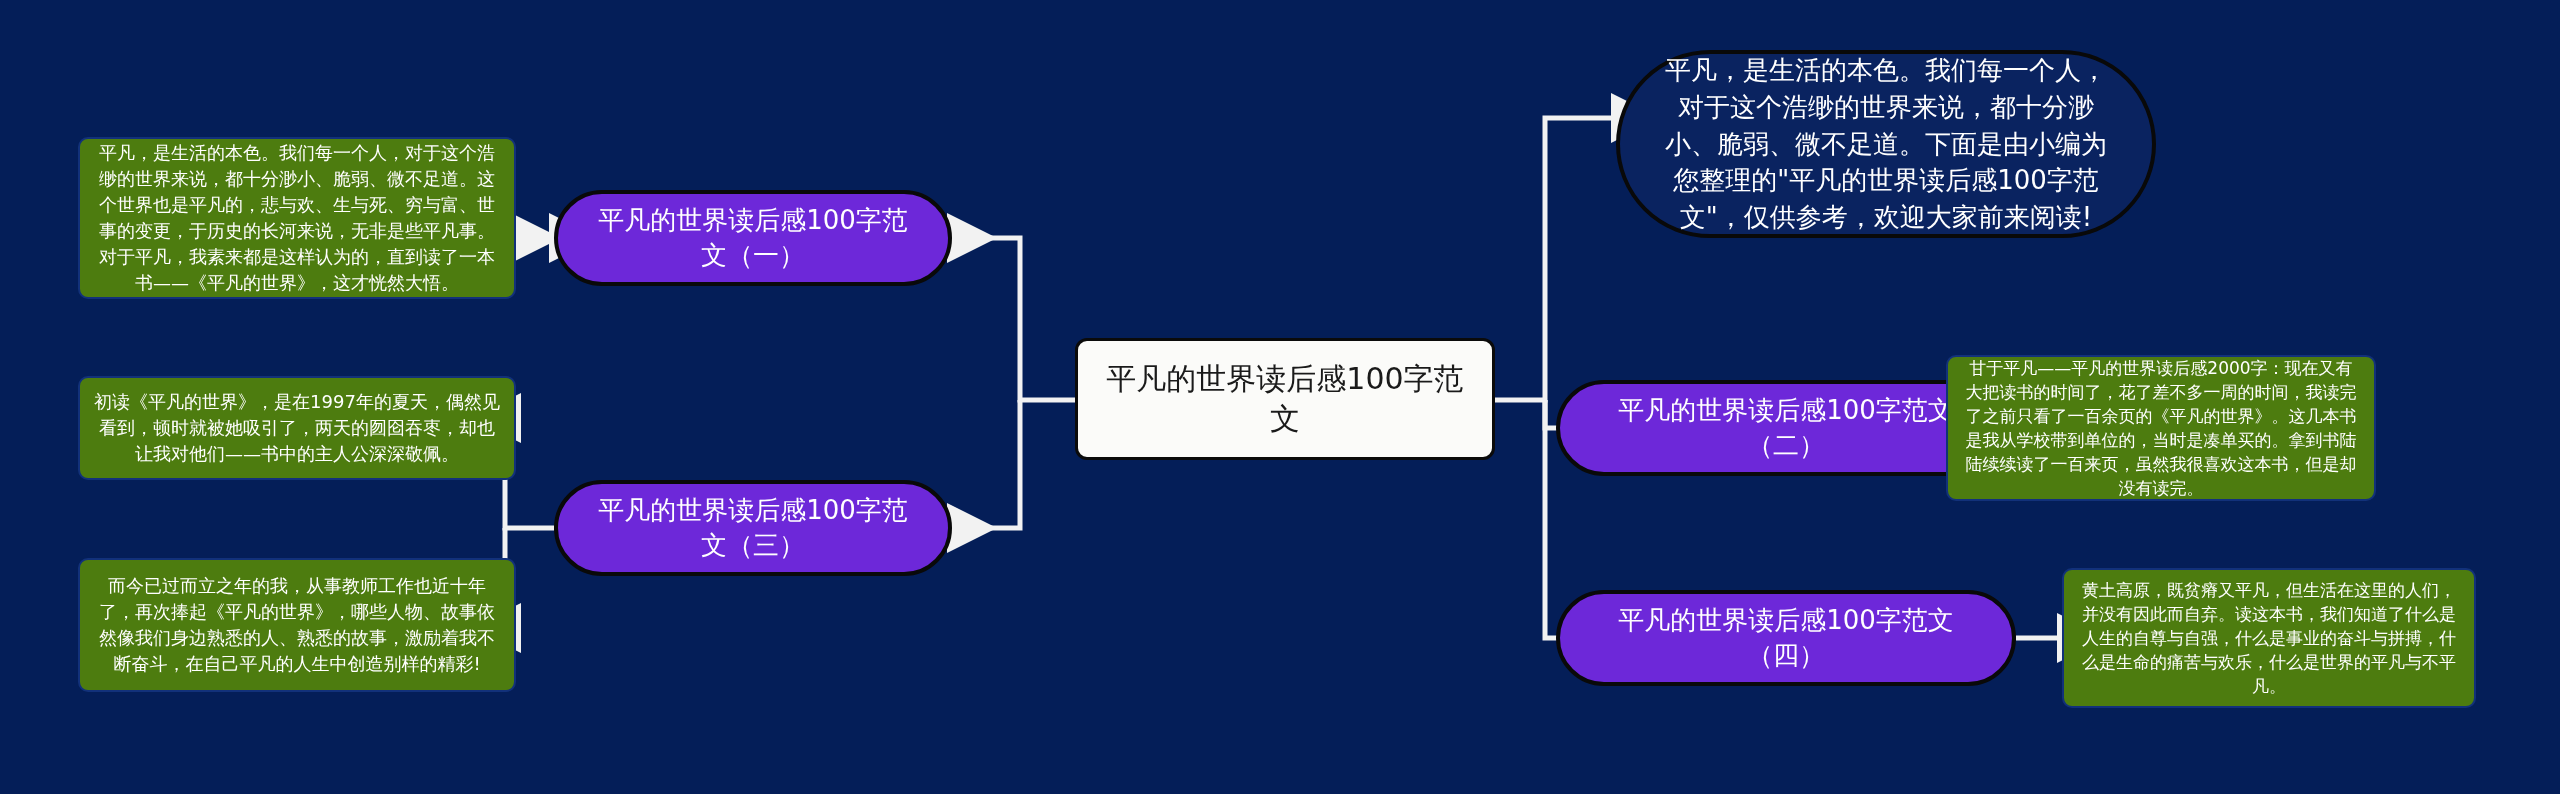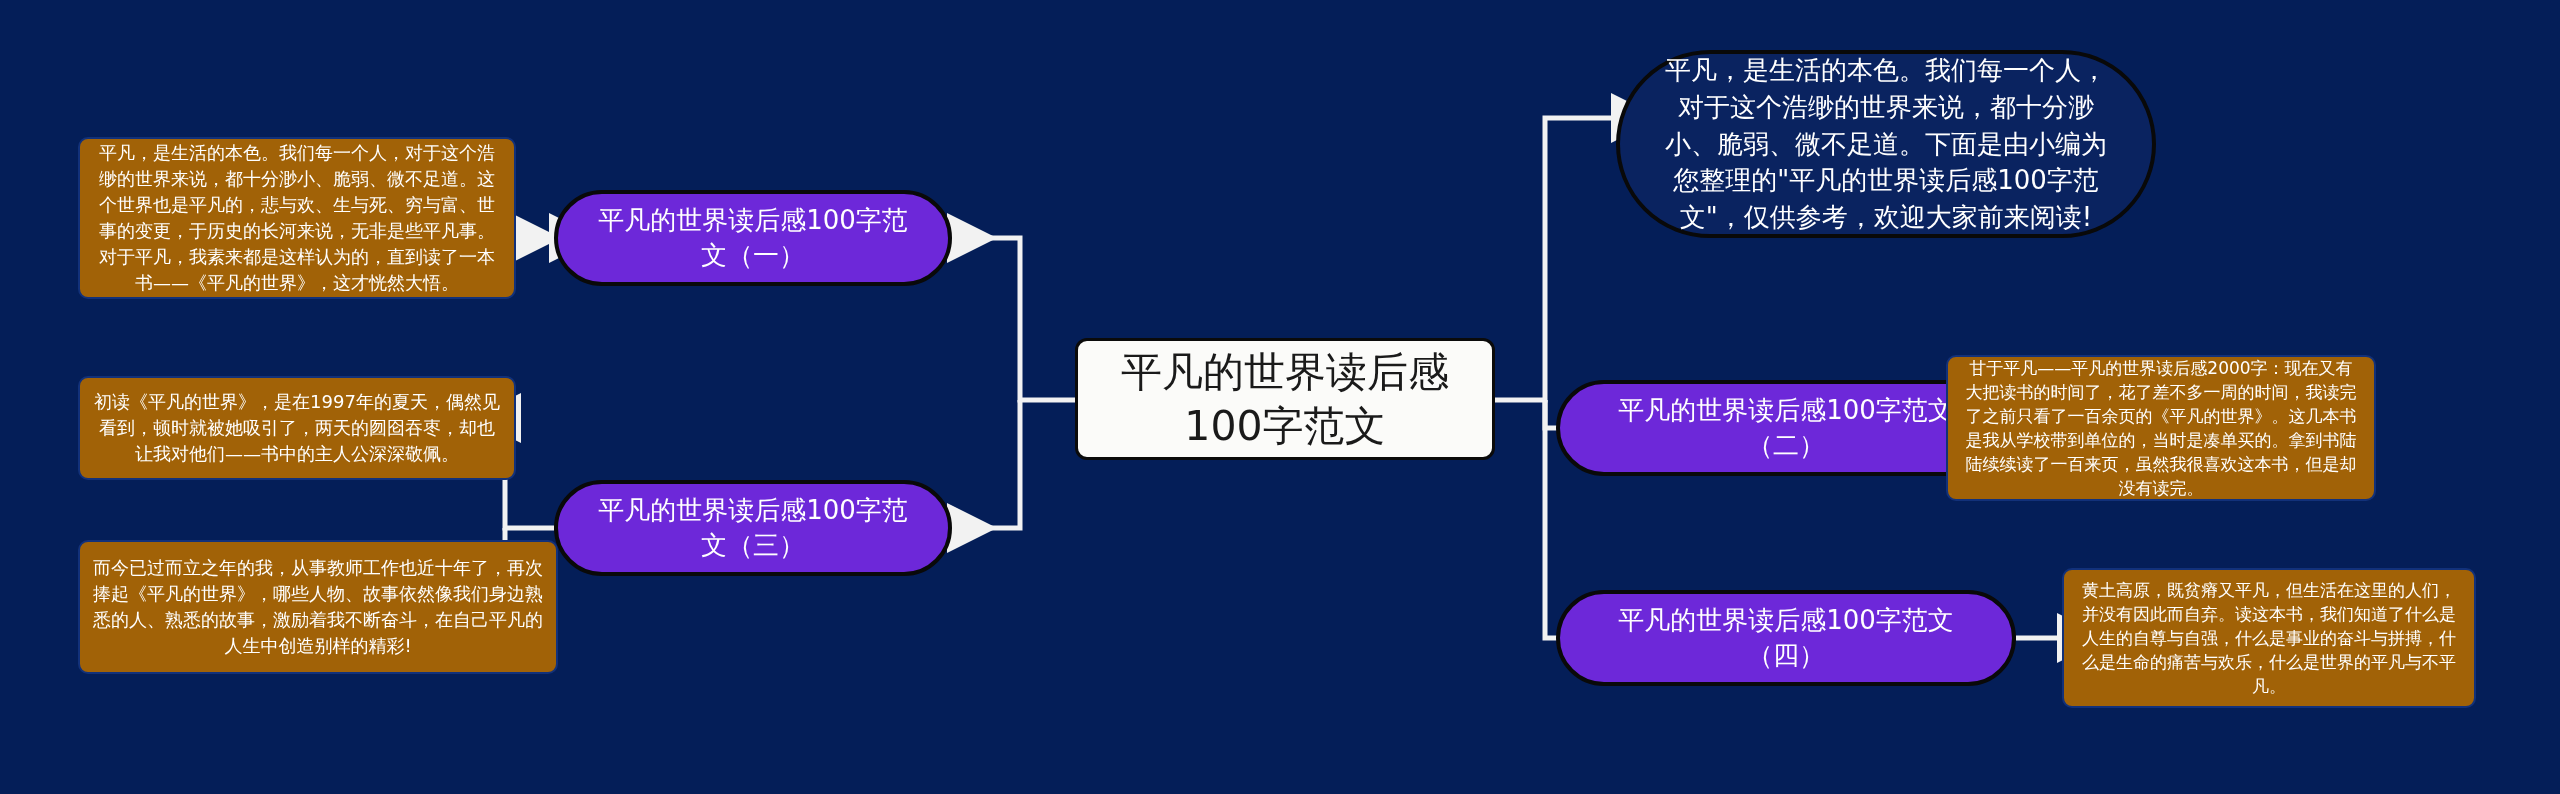--- a/index.html
+++ b/index.html
@@ -33,21 +33,21 @@
     display: flex;
     align-items: center;
     text-align: center;
   }
   
   .root-node {
     background: #fbfbf9;
     border: 3px solid #0b0b0b;
     border-radius: 12px;
     color: #1a1a1a;
-    font-size: 41px;
+    font-size: 30px;
     line-height: 1.32;
     text-align: center;
     justify-content: center;
     padding: 14px 14px;
   }
   
   .pill-node {
     background: #6d28d9;
     border: 4px solid #090909;
     border-radius: 70px;
@@ -62,21 +62,21 @@
     border: 4px solid #090909;
     border-radius: 110px;
     color: #ffffff;
     font-size: 26px;
     line-height: 1.42;
     padding: 18px 40px;
     align-items: center;
   }
   
   .leaf-node {
-    background: #a16207;
+    background: #4d7c0f;
     border: 2px solid #12317a;
     border-radius: 10px;
     color: #ffffff;
     font-size: 18px;
     line-height: 1.45;
     padding: 10px 13px;
     align-items: center;
   }
   .leaf-node.small {
     font-size: 17px;
@@ -157,21 +157,21 @@
   </div>
 
   <div class="node leaf-node" style="left:78px; top:137px; width:438px; height:162px;">
     <span class="node-text">平凡，是生活的本色。我们每一个人，对于这个浩缈的世界来说，都十分渺小、脆弱、微不足道。这个世界也是平凡的，悲与欢、生与死、穷与富、世事的变更，于历史的长河来说，无非是些平凡事。对于平凡，我素来都是这样认为的，直到读了一本书——《平凡的世界》，这才恍然大悟。</span>
   </div>
 
   <div class="node leaf-node" style="left:78px; top:376px; width:438px; height:104px;">
     <span class="node-text">初读《平凡的世界》，是在1997年的夏天，偶然见看到，顿时就被她吸引了，两天的囫囵吞枣，却也让我对他们——书中的主人公深深敬佩。</span>
   </div>
 
-  <div class="node leaf-node" style="left:78px; top:540px; width:480px; height:134px;">
+  <div class="node leaf-node" style="left:78px; top:558px; width:438px; height:134px;">
     <span class="node-text">而今已过而立之年的我，从事教师工作也近十年了，再次捧起《平凡的世界》，哪些人物、故事依然像我们身边熟悉的人、熟悉的故事，激励着我不断奋斗，在自己平凡的人生中创造别样的精彩!</span>
   </div>
 
   <div class="node leaf-node small" style="left:1946px; top:355px; width:430px; height:146px;">
     <span class="node-text">甘于平凡——平凡的世界读后感2000字：现在又有大把读书的时间了，花了差不多一周的时间，我读完了之前只看了一百余页的《平凡的世界》。这几本书是我从学校带到单位的，当时是凑单买的。拿到书陆陆续续读了一百来页，虽然我很喜欢这本书，但是却没有读完。</span>
   </div>
 
   <div class="node leaf-node small" style="left:2062px; top:568px; width:414px; height:140px;">
     <span class="node-text">黄土高原，既贫瘠又平凡，但生活在这里的人们，并没有因此而自弃。读这本书，我们知道了什么是人生的自尊与自强，什么是事业的奋斗与拼搏，什么是生命的痛苦与欢乐，什么是世界的平凡与不平凡。</span>
   </div>

